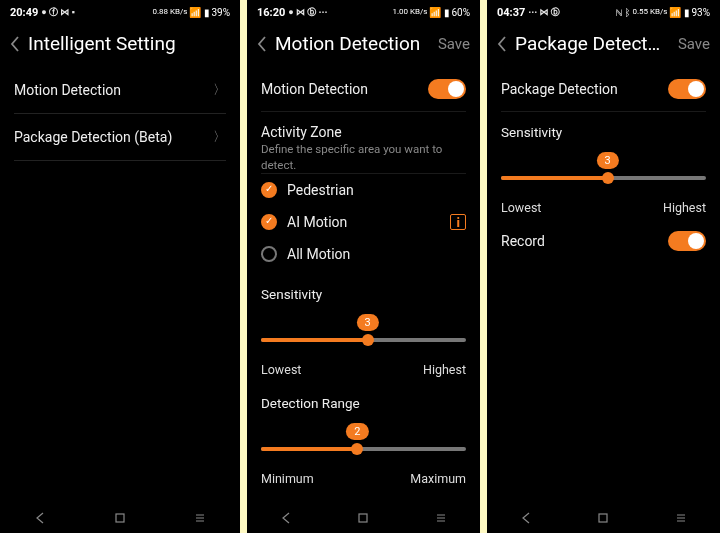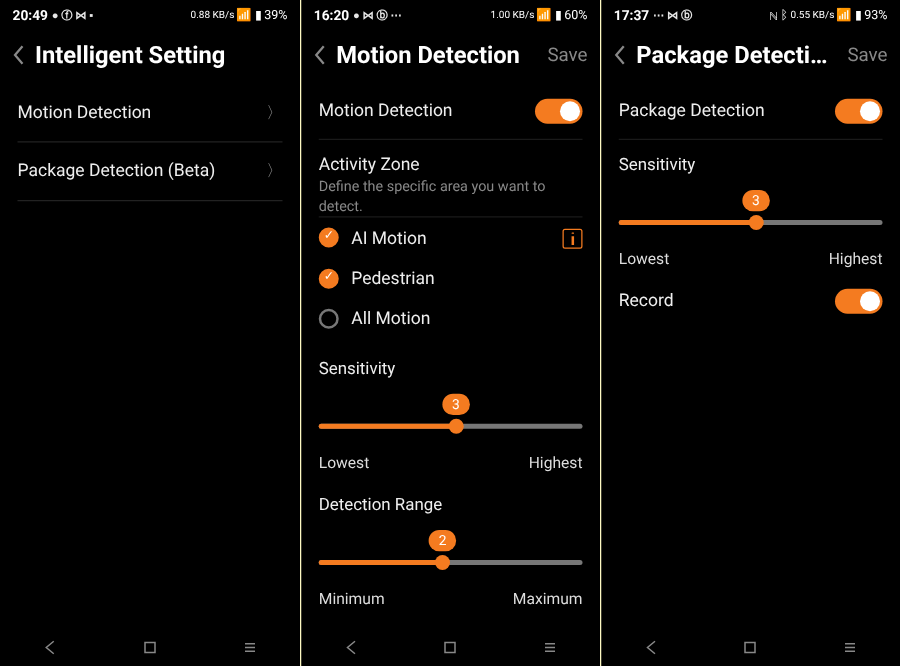--- a/index.html
+++ b/index.html
@@ -14,21 +14,21 @@
   .phone {
     width: 240px;
     height: 533px;
     background: #000;
     color: #fff;
     display: flex;
     flex-direction: column;
     overflow: hidden;
     position: relative;
   }
-  .phone + .phone { border-left: 1px solid #fef9c3; }
+  .phone + .phone { border-left: 7px solid #fef9c3; }
 
   .status-bar {
     display: flex;
     justify-content: space-between;
     align-items: center;
     padding: 4px 10px 2px;
     font-size: 11px;
     height: 22px;
   }
   .status-left { display: flex; gap: 3px; align-items: center; font-weight: bold; }
@@ -41,21 +41,21 @@
     padding: 10px 10px 12px;
     gap: 8px;
   }
   .back-chev {
     width: 10px;
     height: 16px;
     flex-shrink: 0;
   }
   .header-title {
     font-size: 19px;
-    font-weight: 700;
+    font-weight: 400;
     flex: 1;
     white-space: nowrap;
     overflow: hidden;
     text-overflow: ellipsis;
   }
   .header-action {
     color: #888;
     font-size: 15px;
     padding-left: 6px;
     text-align: center;
@@ -295,27 +295,27 @@
       <span>Motion Detection</span>
       <div class="toggle"></div>
     </div>
 
     <div class="row" style="padding-bottom:2px">
       <span>Activity Zone</span>
     </div>
     <div class="subtext">Define the specific area you want to detect.</div>
 
 
+    <div class="detect-row indent-2">
+      <span class="radio checked"></span>
+        <span>Pedestrian</span>
+    </div>
     <div class="detect-row between indent-1">
       <div><span class="radio checked"></span><span>AI Motion</span></div>
       <div class="info-box"></div>
-    </div>
-    <div class="detect-row indent-2">
-      <span class="radio checked"></span>
-        <span>Pedestrian</span>
     </div>
     <div class="detect-row indent-1" style="padding-bottom:12px">
       <span class="radio"></span>
         <span>All Motion</span>
     </div>
 
     <div class="section-label">Sensitivity</div>
     <div class="slider-wrap">
       <div class="slider-val-row">
           <span class="slider-val" style="left:52%">3</span>
@@ -356,21 +356,21 @@
       </svg>
     <svg class="nav-shape" viewBox="0 0 14 14">
         <path d="M3 4h8M3 7h8M3 10h8" stroke="#888" stroke-width="1.2"></path>
       </svg>
   </div>
 </div>
 
 <div class="phone">
   <div class="status-bar">
     <div class="status-left">
-      <span>17:37</span>
+      <span>04:37</span>
       <span style="font-size:9px;opacity:.9">⋯ ⋈ ⓑ</span>
     </div>
     <div class="status-right">
       <span style="font-size:9px">ℕ</span>
       <span style="font-size:10px">ᛒ</span>
       <span class="tiny">0.55 KB/s</span>
       <span>📶</span>
       <span>▮</span>
       <span>93%</span>
     </div>

